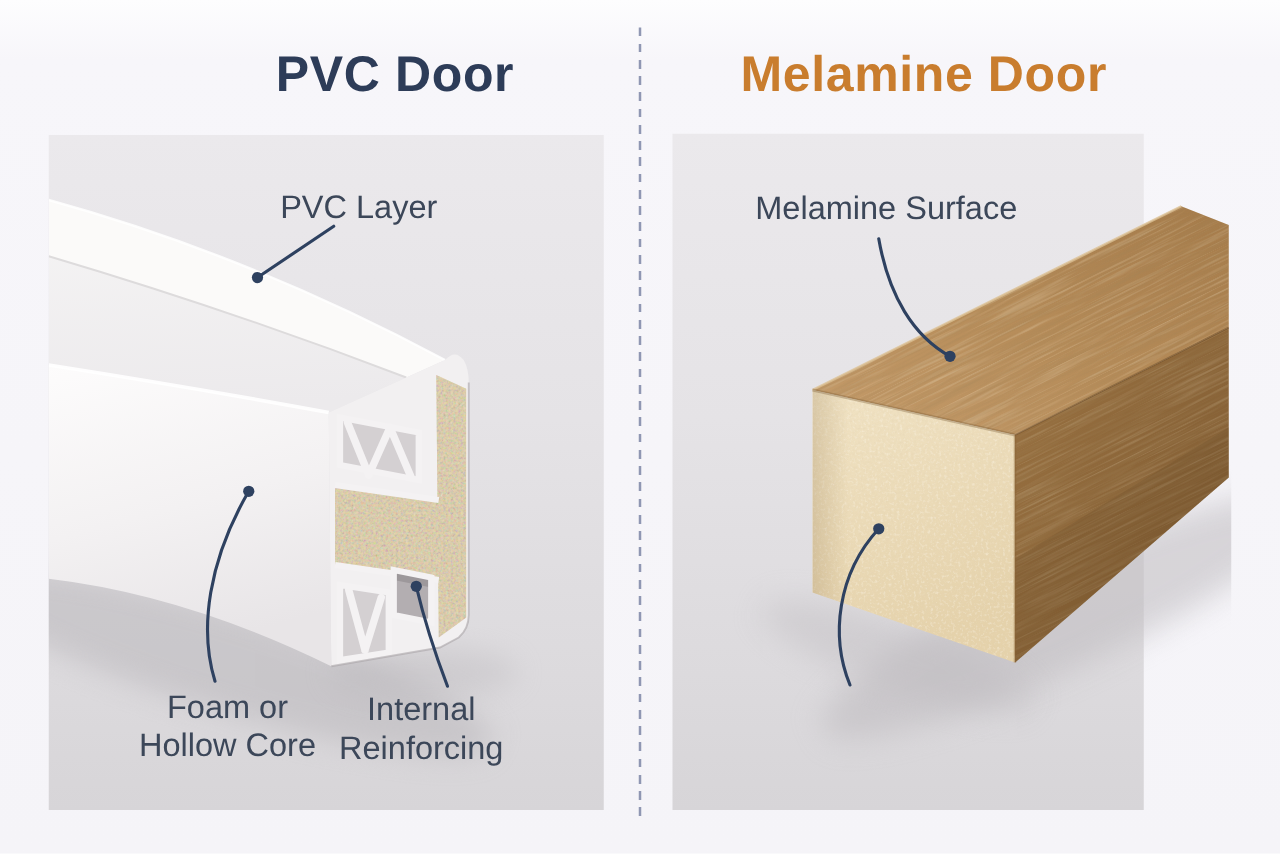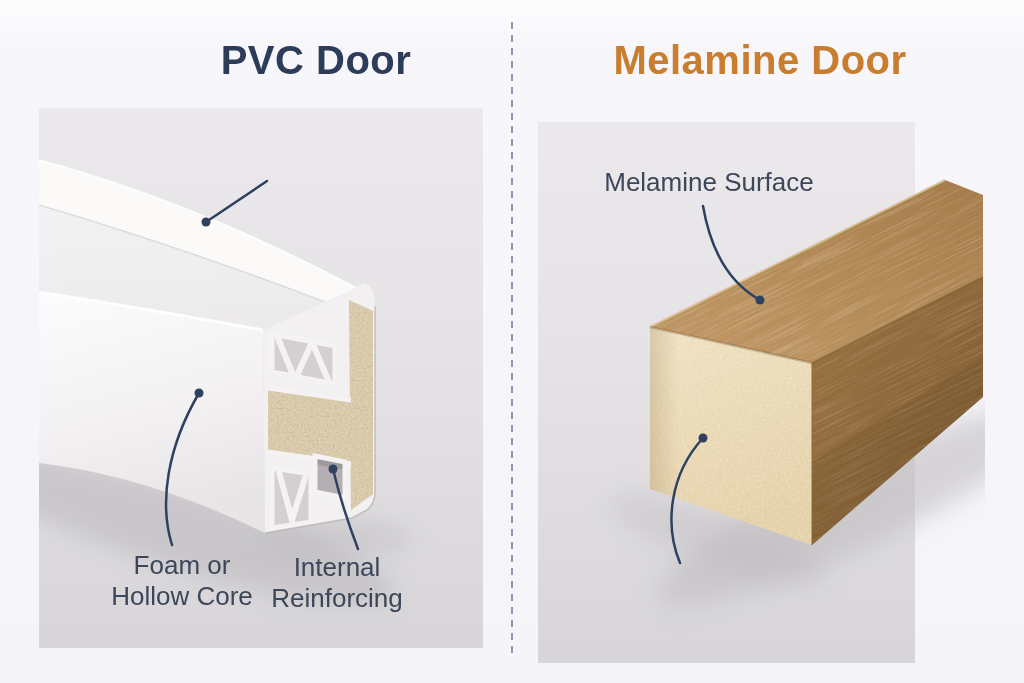--- a/index.html
+++ b/index.html
@@ -7,32 +7,32 @@
     position:relative; width:1024px; height:683px; overflow:hidden;
     background:linear-gradient(180deg,#fdfdfe 0%, #f7f6fa 7%, #f5f4f8 100%);
     font-family:"Liberation Sans", sans-serif;
     padding-left:10px;
   }
   .title {
     position:absolute; top:60px; margin:0; transform:translate(-50%,-50%);
     font-size:40px; font-weight:700; white-space:nowrap; letter-spacing:0.5px;
   }
   .title-left  { left:316px; color:var(--left-title,#2d3c58); }
-  .title-right { left:739px; color:var(--right-title,#c97d2e);margin-left:21px; }
+  .title-right { left:739px; color:var(--right-title,#c97d2e); }
   .divider {
     position:absolute; left:511px; top:22px; width:2px; height:634px;
     background:repeating-linear-gradient(180deg, var(--divider,#7d86a6) 0 7px, transparent 7px 13px);
     opacity:0.85;
   }
   .panel {
     position:absolute;
     background:linear-gradient(180deg,#ebe9ec 0%, #e5e3e6 42%, #dcdadd 80%, #d7d5d8 100%);
   }
   .panel-left  { left:39px;  top:108px; width:444px; height:540px; }
-  .panel-right { left:538px; top:122px; width:377px; height:541px; }
+  .panel-right { left:538px; top:107px; width:377px; height:541px; }
   svg.illus { position:absolute; left:0; top:0; display:block; }
   .label {
     position:absolute; transform:translate(-50%,-50%); text-align:center;
     color:var(--label-text,#3c4759); font-size:26px; line-height:1.19; white-space:nowrap;
   }
   .label span { display:block; }
   .leader { stroke:var(--leader-line,#2e4160); stroke-width:2.5; fill:none; stroke-linecap:round; }
   .leader-dot { fill:var(--leader-line,#2e4160); }
   .foam-fill { fill:var(--foam,#e6d2a6); }
 </style>
@@ -118,20 +118,23 @@
       <g>
         <line class="leader" x1="228" y1="73" x2="167" y2="114"></line>
         <circle class="leader-dot" cx="167" cy="114" r="4.5"></circle>
         <path class="leader" d="M160,285 C128,340 120,395 133,437"></path>
         <circle class="leader-dot" cx="160" cy="285" r="4.5"></circle>
         <path class="leader" d="M294,361 C302,395 311,420 319,441"></path>
         <circle class="leader-dot" cx="294" cy="361" r="4.5"></circle>
       </g>
     </svg>
 
+    <div class="label" style="left:248px; top:58px;">
+      <span>PVC Layer</span>
+    </div>
     <div class="label" style="left:298px; top:475px;">
       <span>Internal</span>
       <span>Reinforcing</span>
     </div>
     <div class="label" style="left:143px; top:473px;">
       <span>Foam or</span>
       <span>Hollow Core</span>
     </div>
   </section>
 

